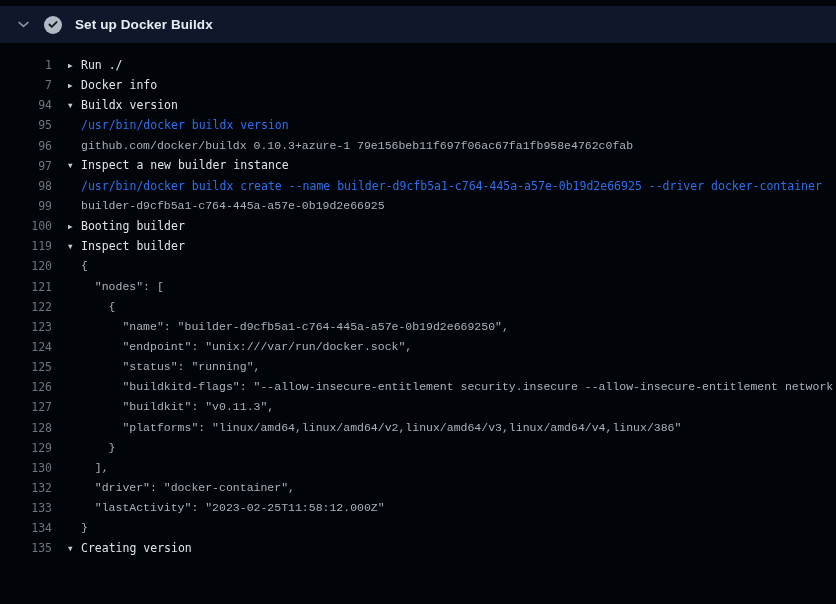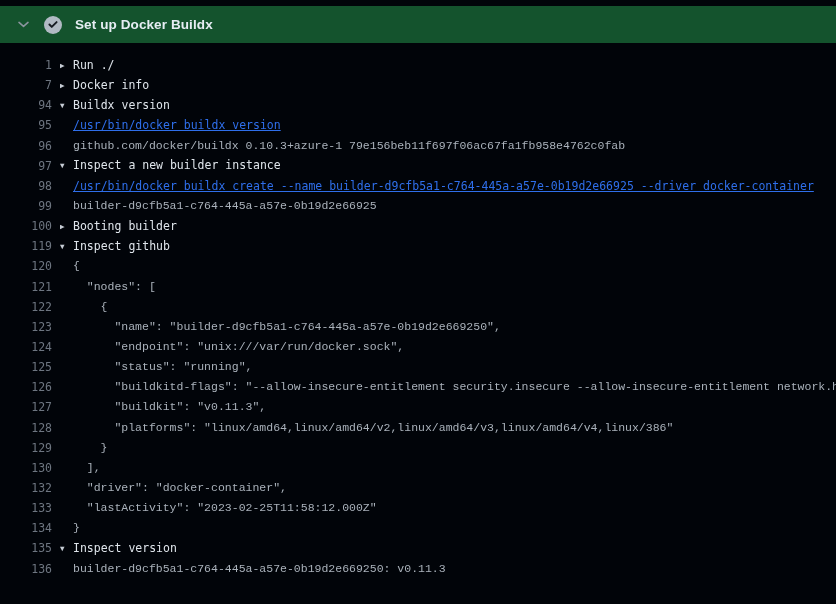--- a/index.html
+++ b/index.html
@@ -1,36 +1,36 @@
 <!DOCTYPE html>
 <html><head>
 <meta charset="utf-8">
 <style>
   html,body{margin:0;padding:0;background:#010409;}
   body{width:836px;height:604px;overflow:hidden;position:relative;
        font-family:"DejaVu Sans Mono","Liberation Mono",monospace;}
 
   
   .header{position:absolute;top:6px;left:0;width:836px;height:37px;
-          background:#14532d;display:flex;align-items:center;
+          background:#0f172a;display:flex;align-items:center;
           padding-left:16px;box-sizing:border-box;cursor:pointer;}
   .chev{display:flex;align-items:center;margin-right:13px;}
   .check{display:flex;align-items:center;margin-right:13px;}
   .title{font-family:"Liberation Sans","DejaVu Sans",sans-serif;
          font-size:13.5px;font-weight:600;color:#e6edf3;letter-spacing:.1px;}
 
   
   .log{position:absolute;top:43px;left:0;width:836px;bottom:0;
        padding-top:12px;box-sizing:border-box;overflow:hidden;}
   .row{display:flex;align-items:center;height:20.15px;font-size:11.5px;
        line-height:20.15px;white-space:pre;}
   .num{width:52px;flex:none;text-align:right;color:#6e7681;cursor:pointer;}
-  .content{margin-left:8px;flex:1;overflow:hidden;white-space:pre;min-width:0;}
+  .content{margin-left:16px;flex:1;overflow:hidden;white-space:pre;min-width:0;}
   .content.plain{padding-left:13px;color:#aab2bb;font-family:Liberation Mono, monospace;}
-  .content.cmd{padding-left:13px;color:#2f6feb;text-decoration:underline;}
+  .content.cmd{padding-left:13px;color:#2f6feb;}
   .row.group .content{color:#dfe5eb;cursor:pointer;}
   .tri{display:inline-block;width:13px;font-size:7.5px;color:#c6cdd5;
        vertical-align:1px;}
   .gtitle{color:#dfe5eb;}
 </style>
 </head>
 <body>
 
 <div class="header">
   <span class="chev">
@@ -79,21 +79,21 @@
     <div class="row plain">
     <span class="num">99</span>
     <span class="content plain">builder-d9cfb5a1-c764-445a-a57e-0b19d2e66925</span>
   </div>
     <div class="row group">
     <span class="num">100</span>
     <span class="content"><span class="tri">▶</span><span class="gtitle">Booting builder</span></span>
   </div>
     <div class="row group">
     <span class="num">119</span>
-    <span class="content"><span class="tri">▼</span><span class="gtitle">Inspect github</span></span>
+    <span class="content"><span class="tri">▼</span><span class="gtitle">Inspect builder</span></span>
   </div>
     <div class="row plain">
     <span class="num">120</span>
     <span class="content plain">{</span>
   </div>
     <div class="row plain">
     <span class="num">121</span>
     <span class="content plain">  "nodes": [</span>
   </div>
     <div class="row plain">
@@ -139,19 +139,15 @@
     <div class="row plain">
     <span class="num">133</span>
     <span class="content plain">  "lastActivity": "2023-02-25T11:58:12.000Z"</span>
   </div>
     <div class="row plain">
     <span class="num">134</span>
     <span class="content plain">}</span>
   </div>
     <div class="row group">
     <span class="num">135</span>
-    <span class="content"><span class="tri">▼</span><span class="gtitle">Inspect version</span></span>
-  </div>
-    <div class="row plain">
-    <span class="num">136</span>
-    <span class="content plain">builder-d9cfb5a1-c764-445a-a57e-0b19d2e669250: v0.11.3</span>
+    <span class="content"><span class="tri">▼</span><span class="gtitle">Creating version</span></span>
   </div>
   </div>
 
 </body></html>

